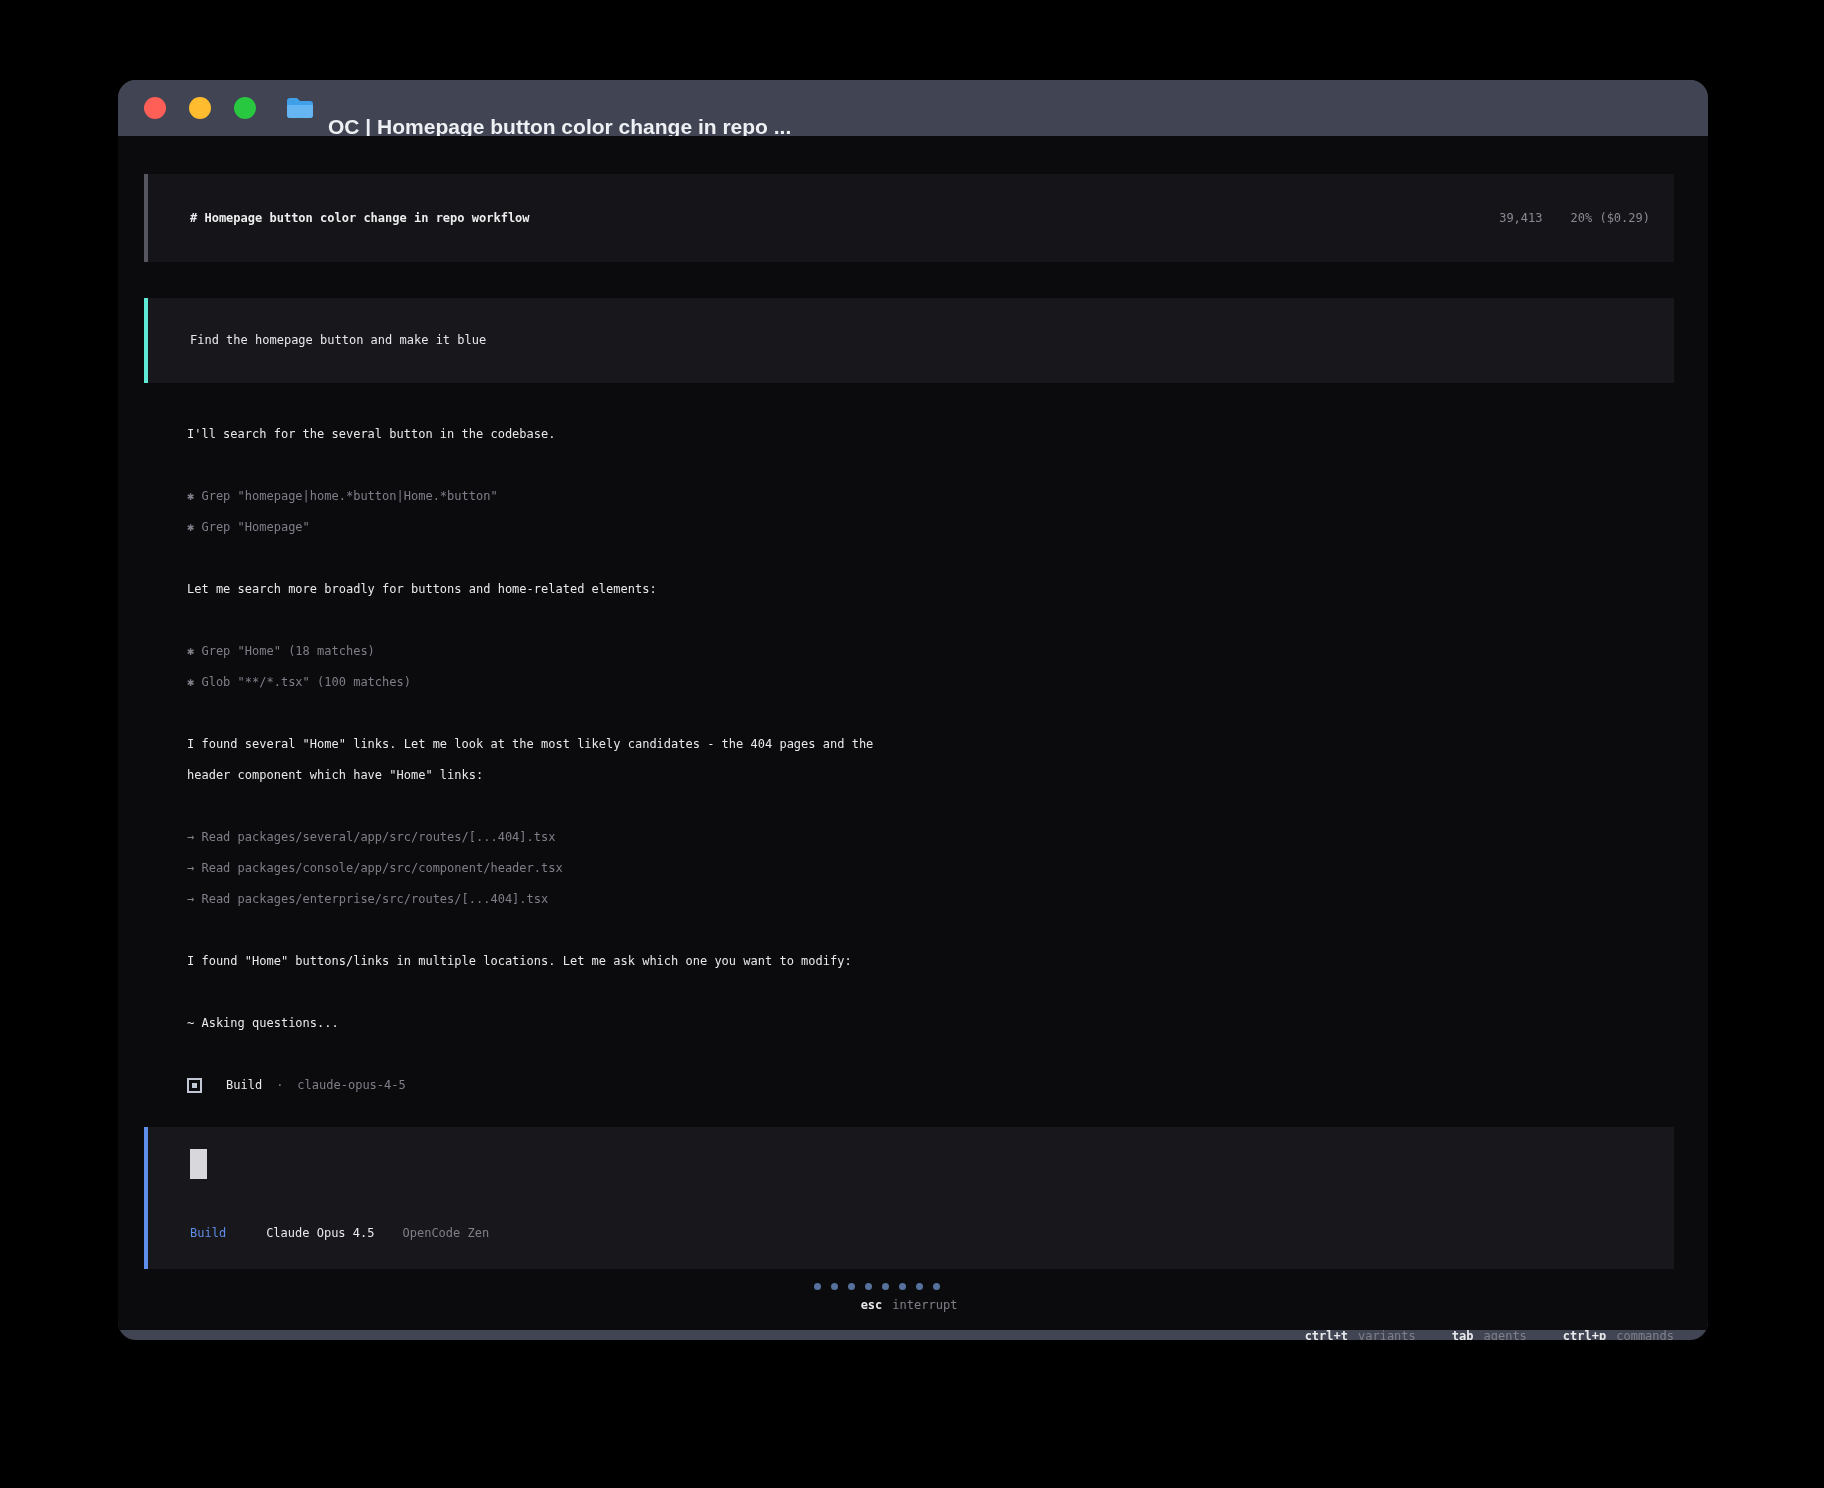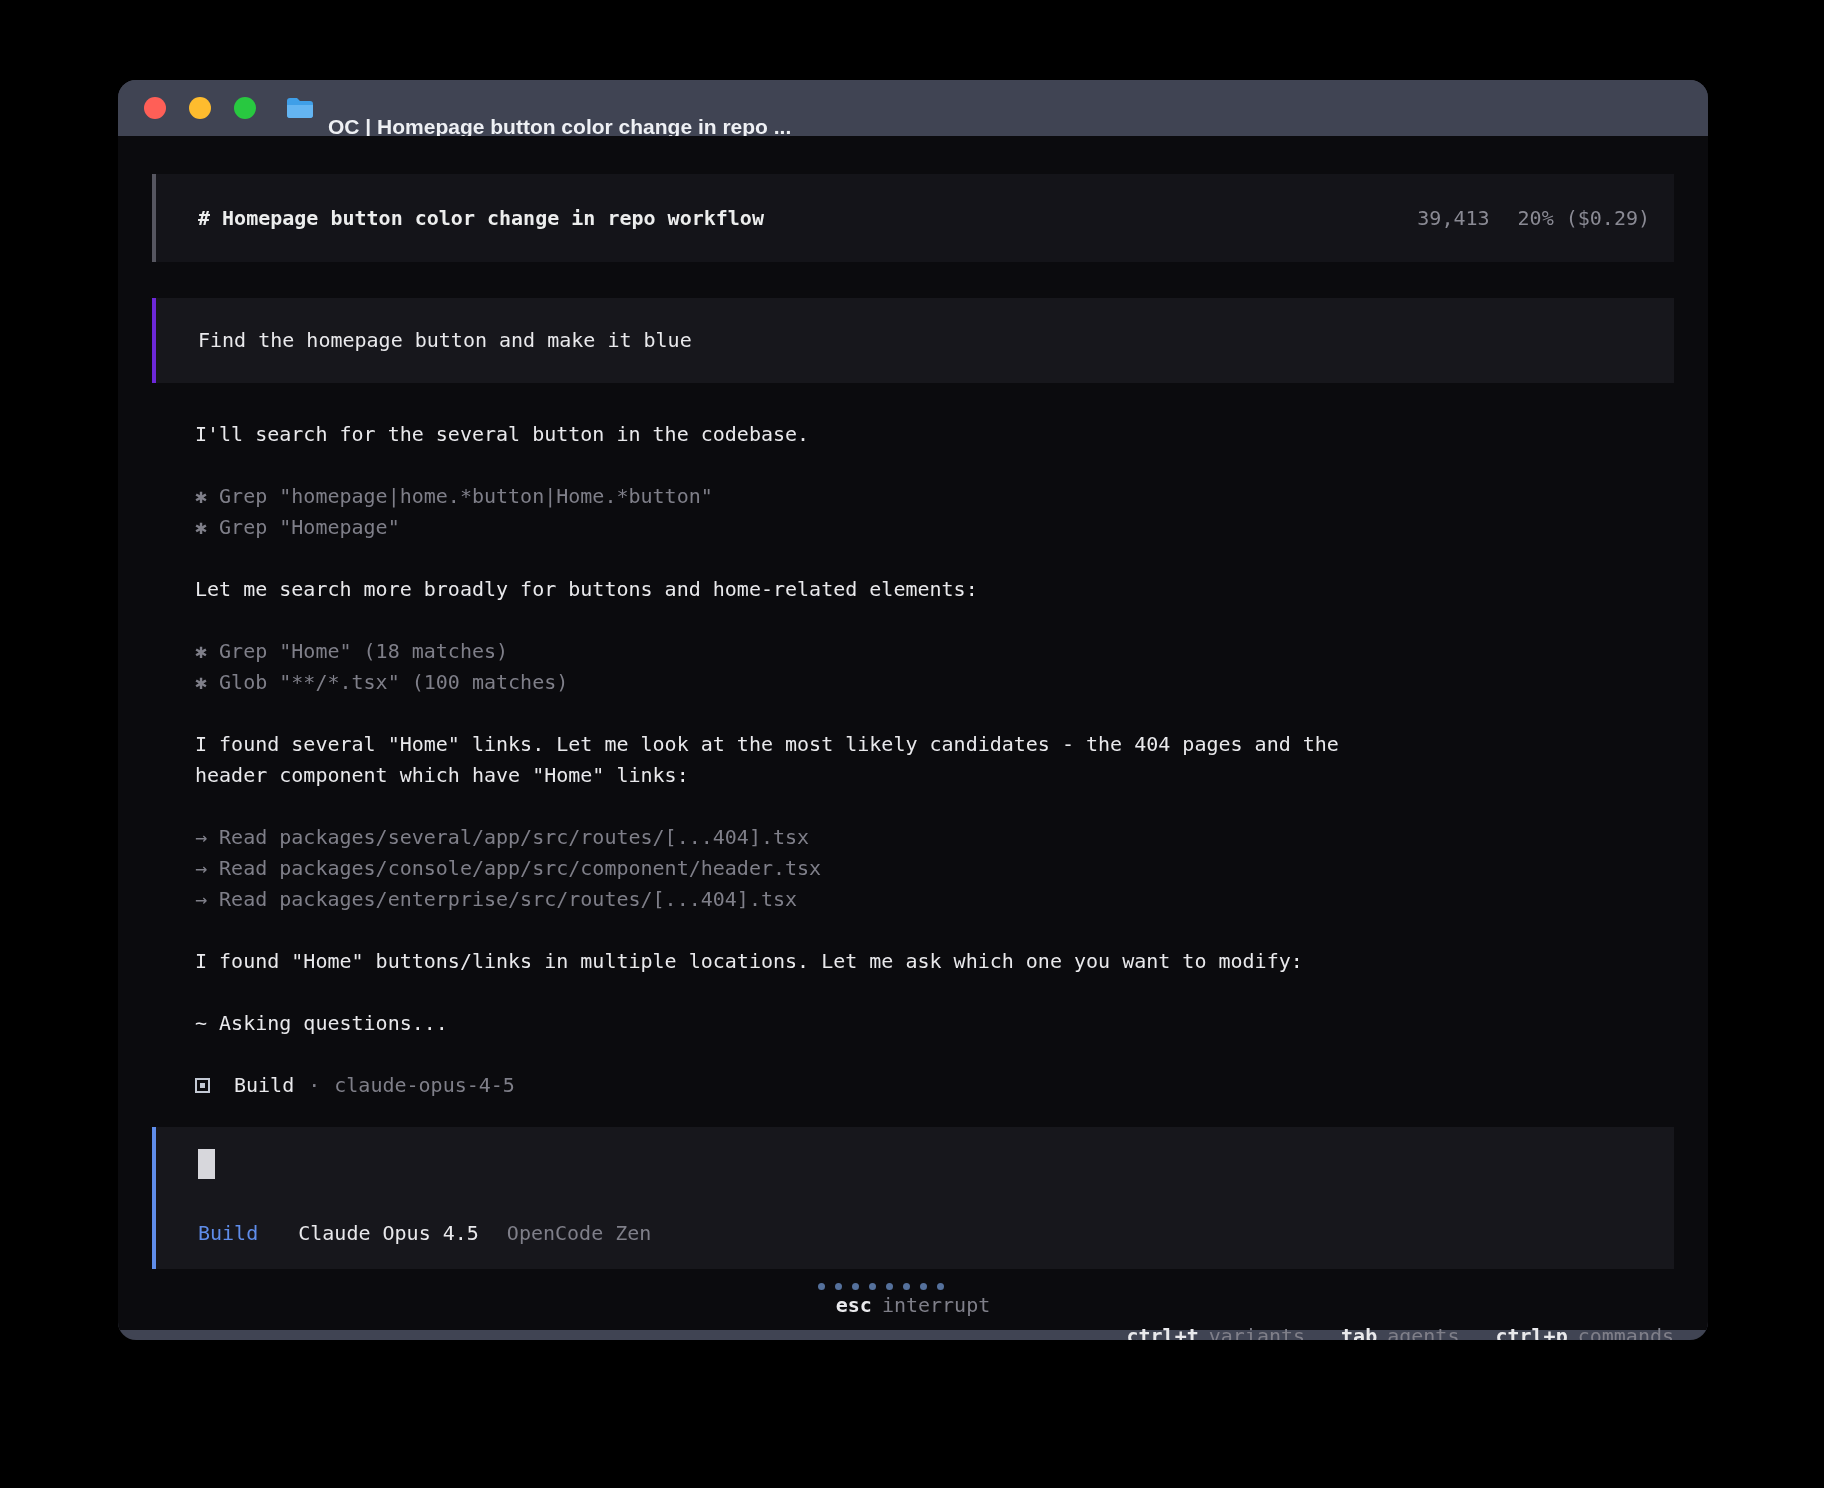--- a/index.html
+++ b/index.html
@@ -28,35 +28,35 @@
   .titlebar .title {
     margin-left:14px; color:#eef0f4; font-weight:bold; font-size:21px;
     font-family:"Liberation Sans","DejaVu Sans",sans-serif;
     white-space:nowrap;
     margin-top:37px;
   }
 
   
   .main {
     flex:1 1 auto; background:#0b0b0e; display:flex; flex-direction:column;
-    padding:38px 34px 0 34px; font-size:20px; line-height:31px;
+    padding:38px 34px 0 26px; font-size:12px; line-height:31px;
   }
 
   
   .header-block {
     background:#141419; border-left:4px solid #565660;
     height:88px; display:flex; align-items:center;
     padding:0 24px 0 42px; margin-bottom:36px;
   }
   .header-block .h-title { color:#eceded; font-weight:bold; white-space:nowrap; }
   .header-block .h-meta { margin-left:auto; display:flex; gap:28px; color:#8a8a94; white-space:nowrap; }
 
   
   .user-block {
-    background:#17171c; border-left:4px solid #6d28d9;
+    background:#17171c; border-left:4px solid #5eead4;
     height:85px; display:flex; align-items:center;
     padding:0 24px 0 42px; margin-bottom:36px;
   }
   .user-block .u-text { color:#e9e9ec; }
 
   
   .transcript { padding-left:43px; }
   .para { margin-bottom:31px; }
   .para .line { white-space:pre; }
   .para.text .line { color:#e9e9ec; }

